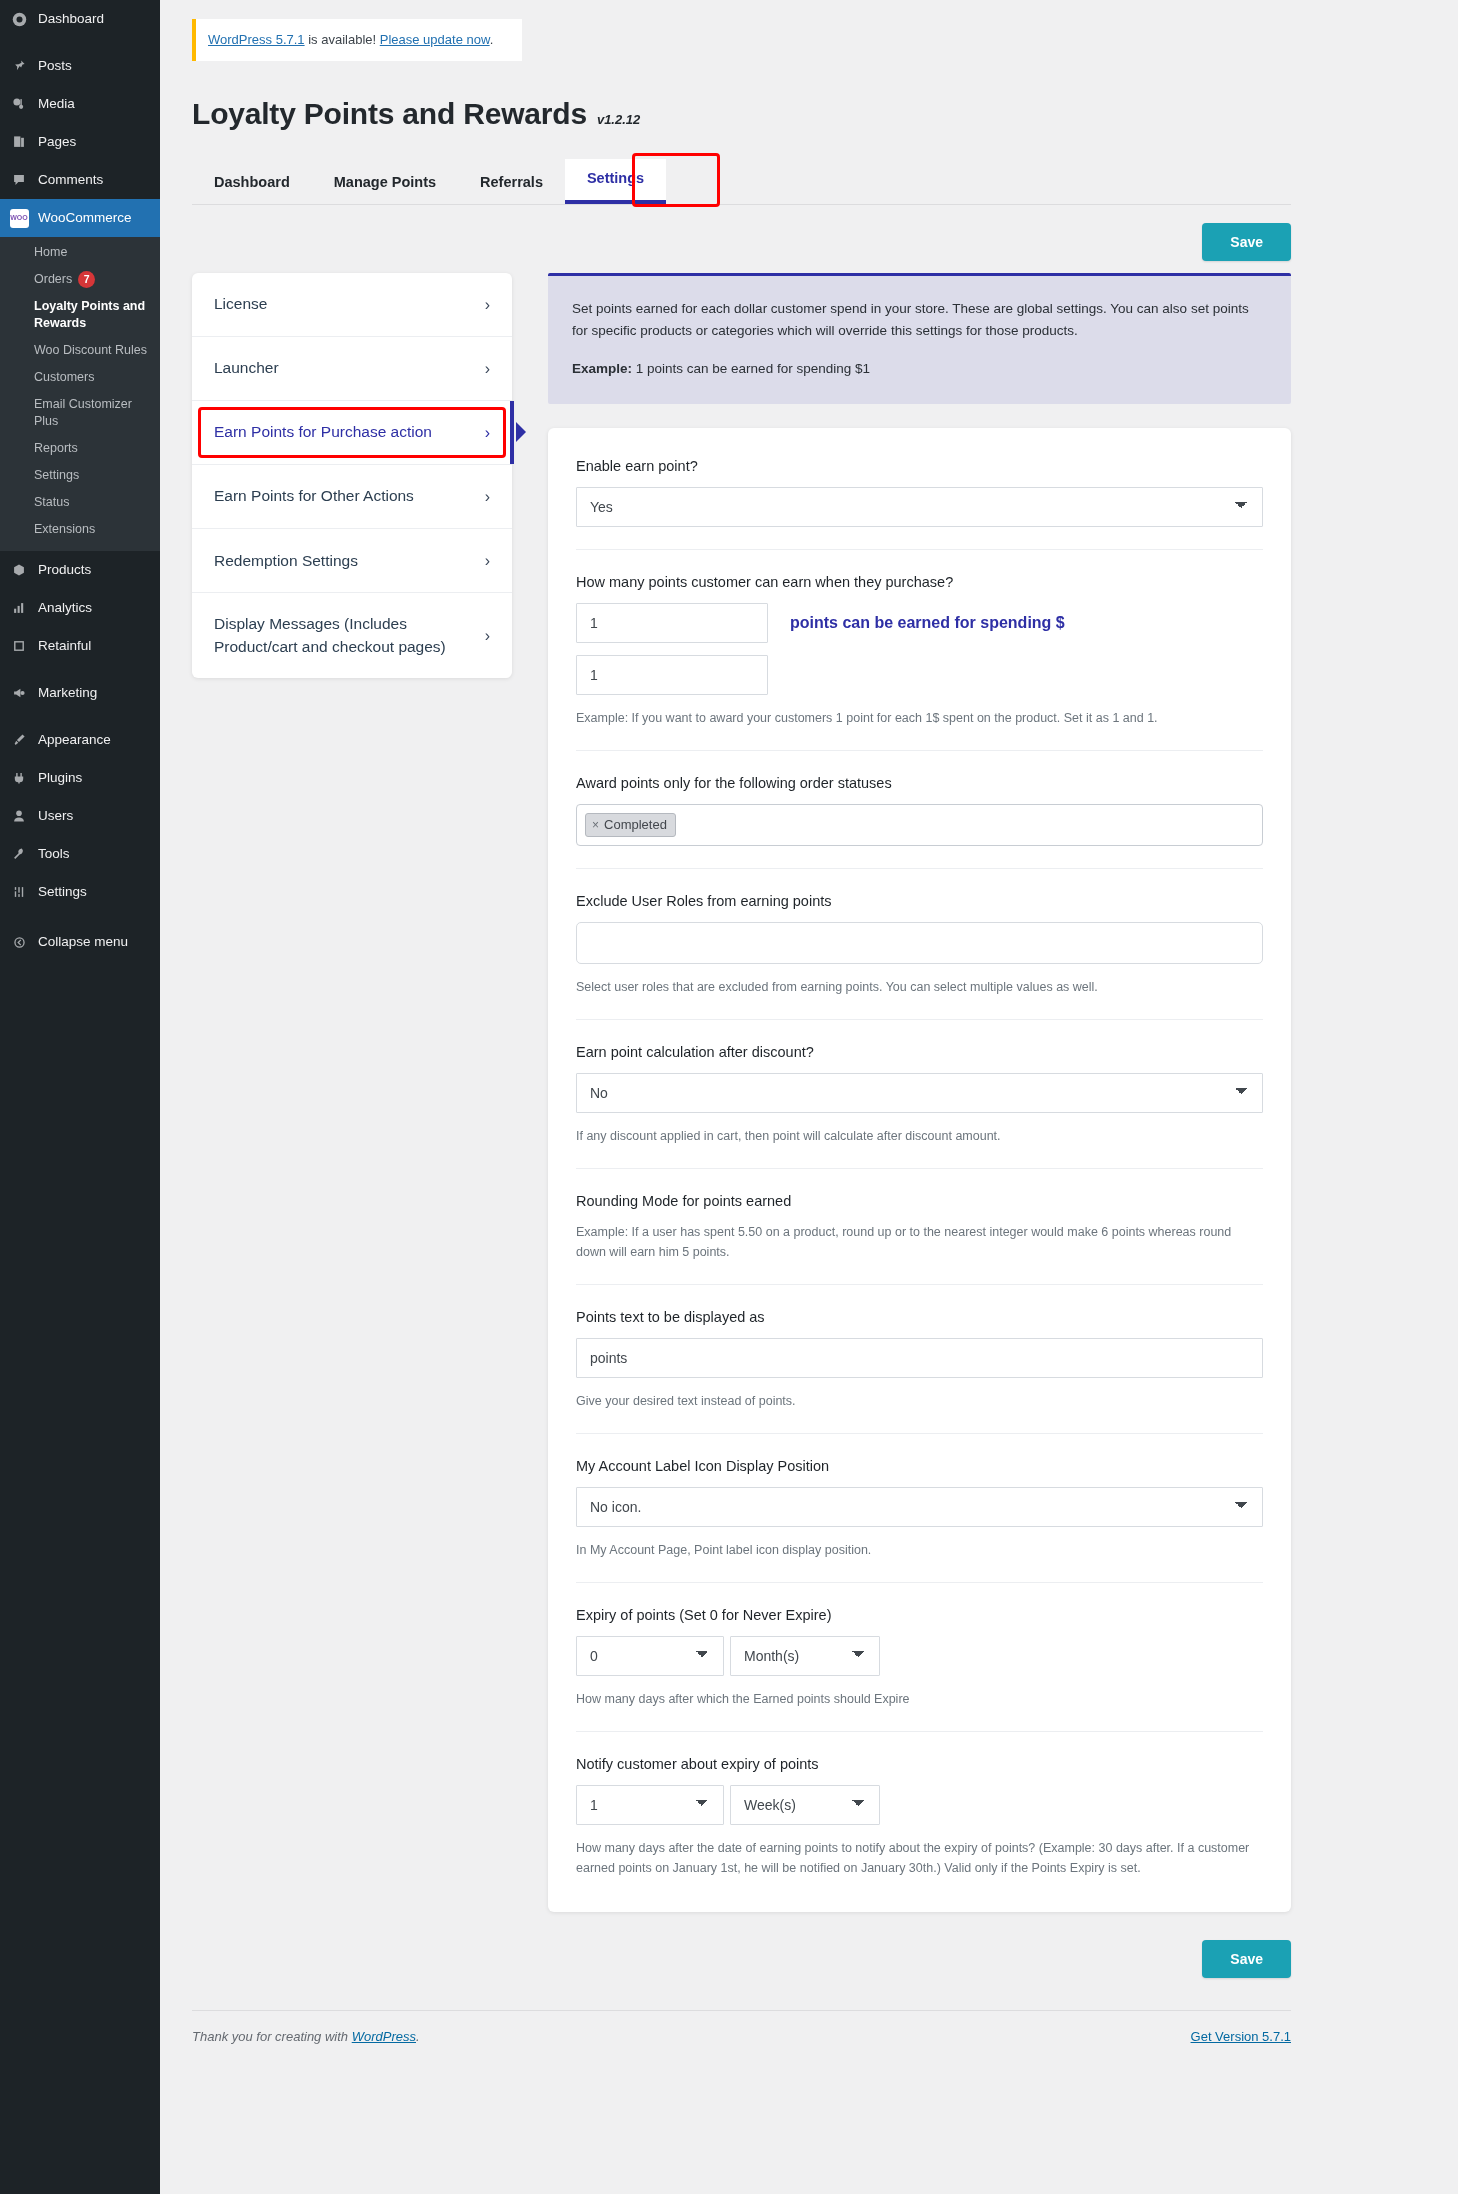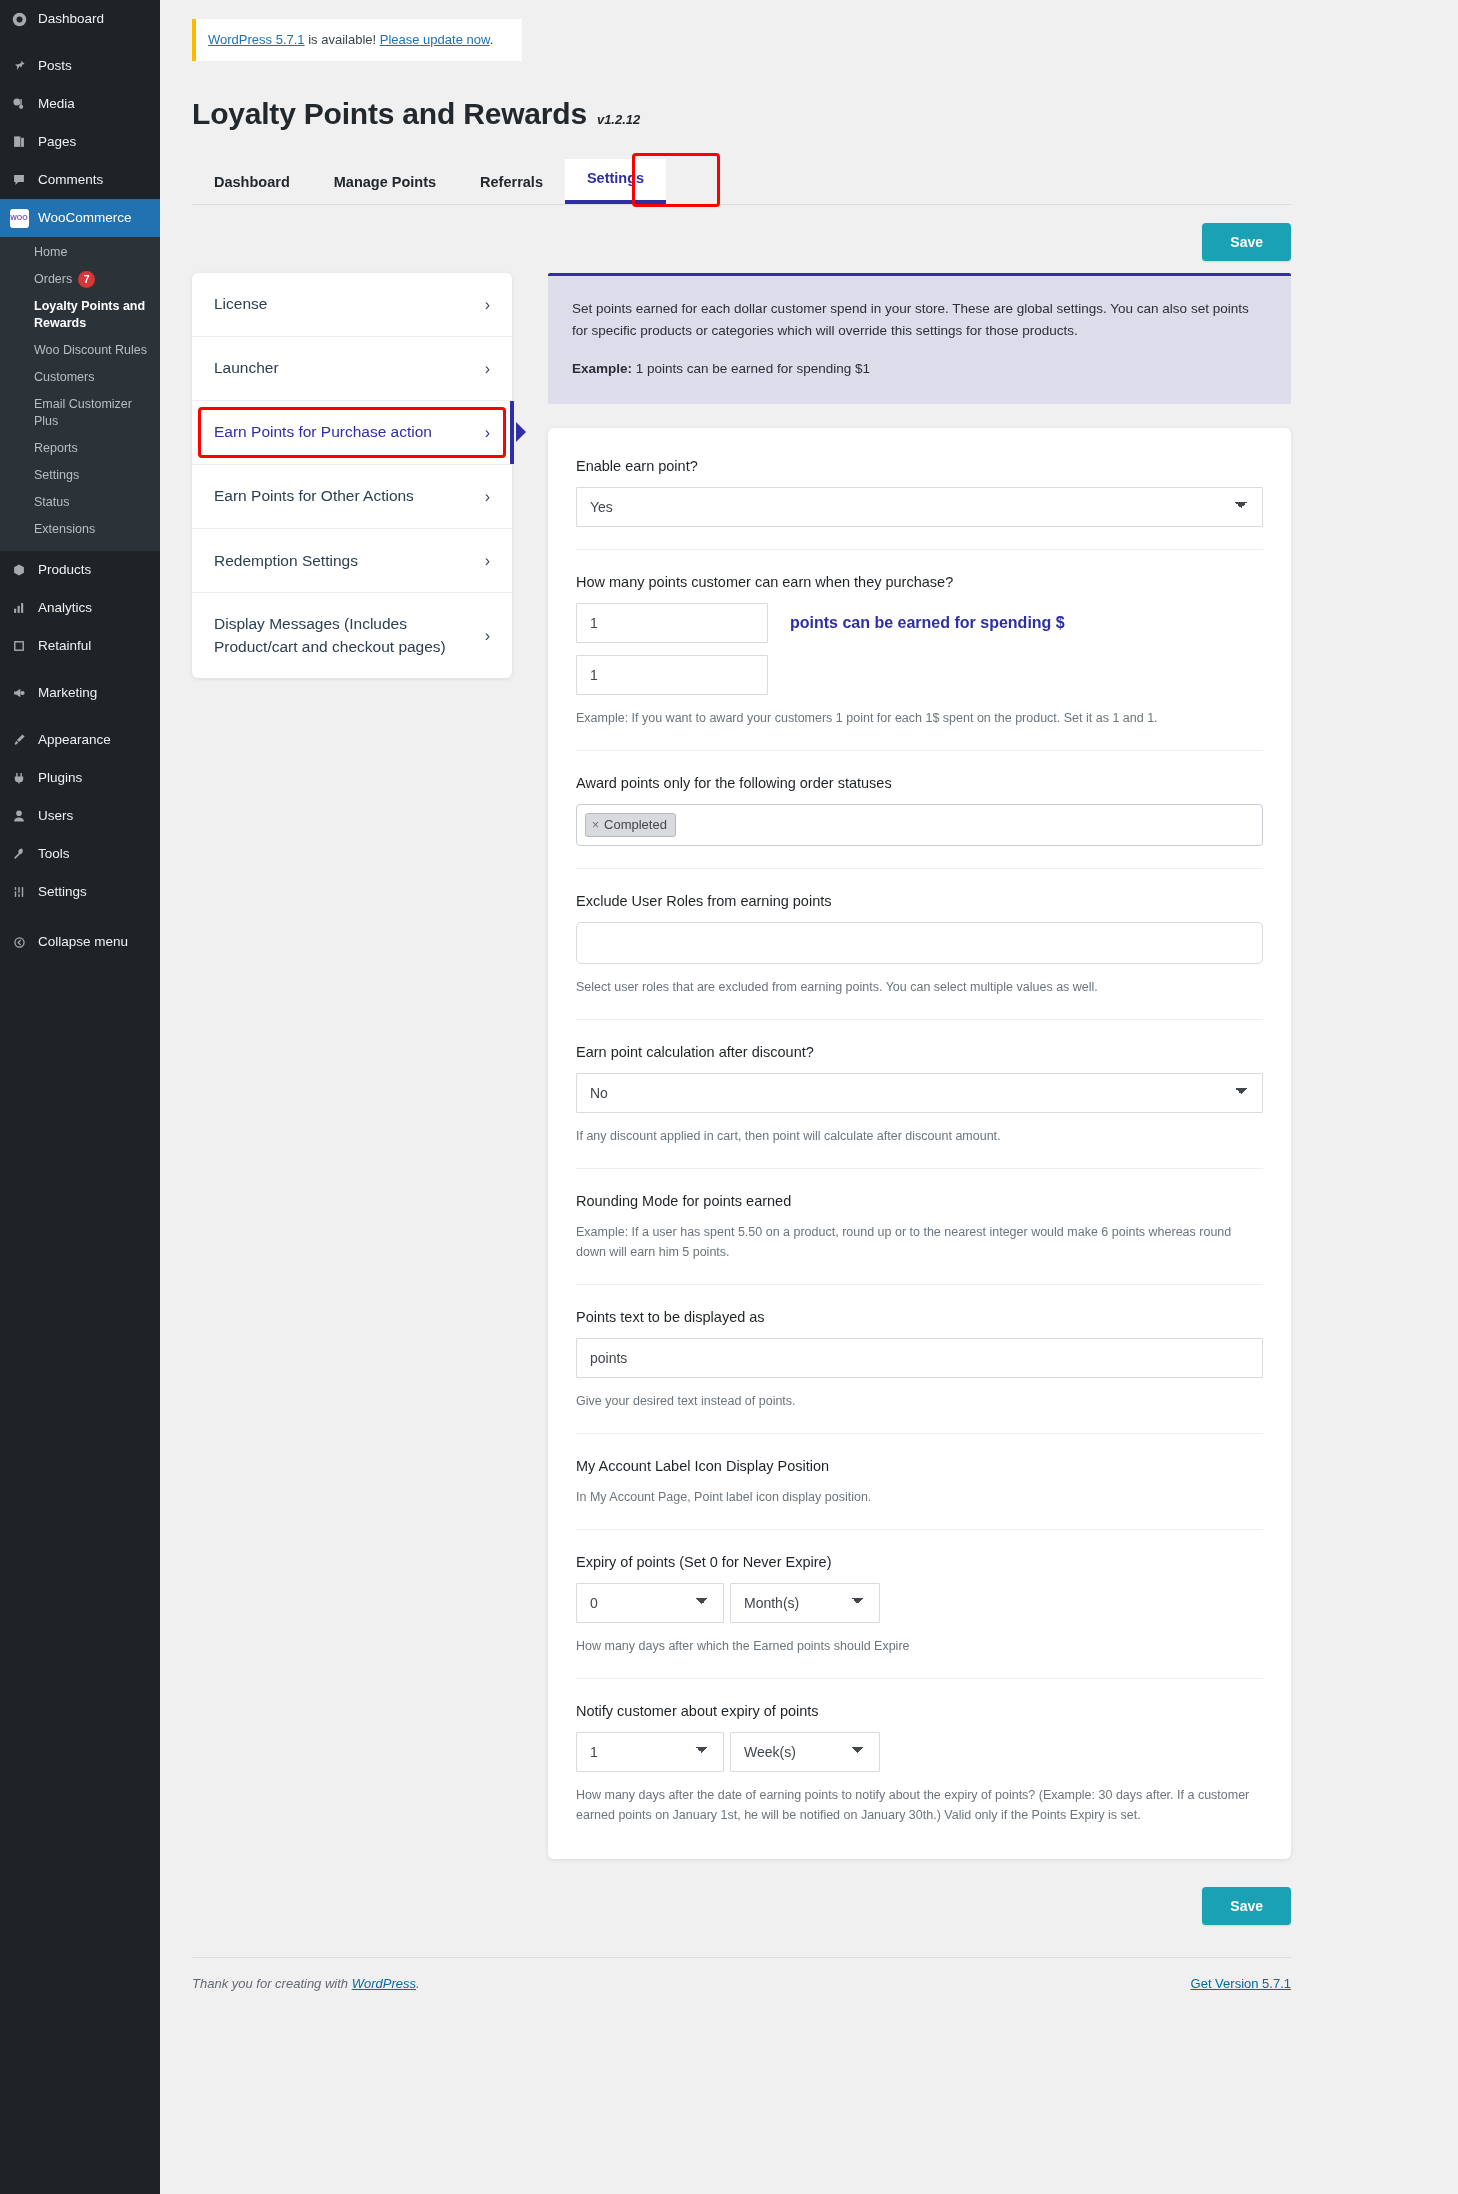--- a/index.html
+++ b/index.html
@@ -545,20 +545,23 @@
             </div>
 
             <div class="field">
               <label class="f-label">Points text to be displayed as</label>
               <input type="text" class="w-full" value="points" style="">
               <div class="f-help">Give your desired text instead of points.</div>
             </div>
 
             <div class="field">
               <label class="f-label">My Account Label Icon Display Position</label>
+              <select class="w-full">
+                <option>No icon.</option>
+              </select>
               <div class="f-help">In My Account Page, Point label icon display position.</div>
             </div>
 
             <div class="field">
               <label class="f-label">Expiry of points (Set 0 for Never Expire)</label>
               <div class="pair-row">
                 <select class="w-sel-sm">
                   <option>0</option>
                 </select>
                 <select class="w-sel-md">

